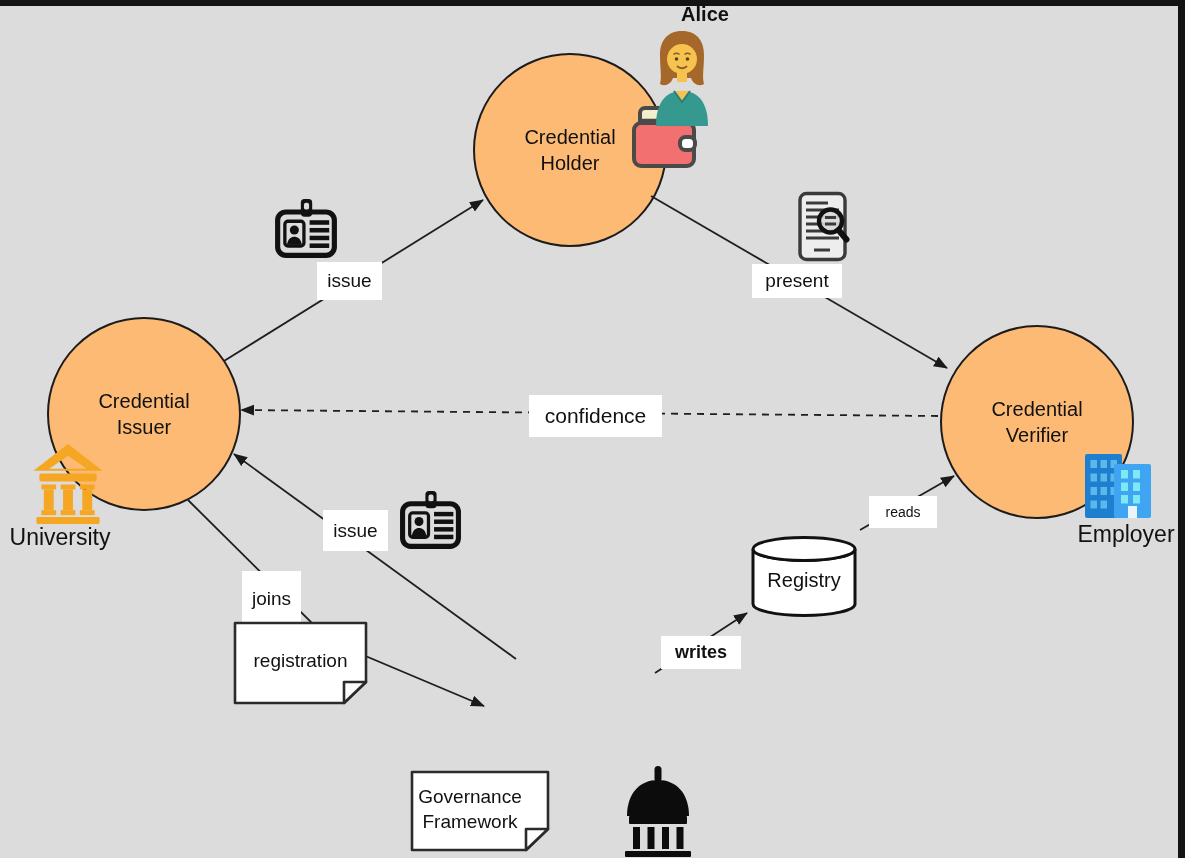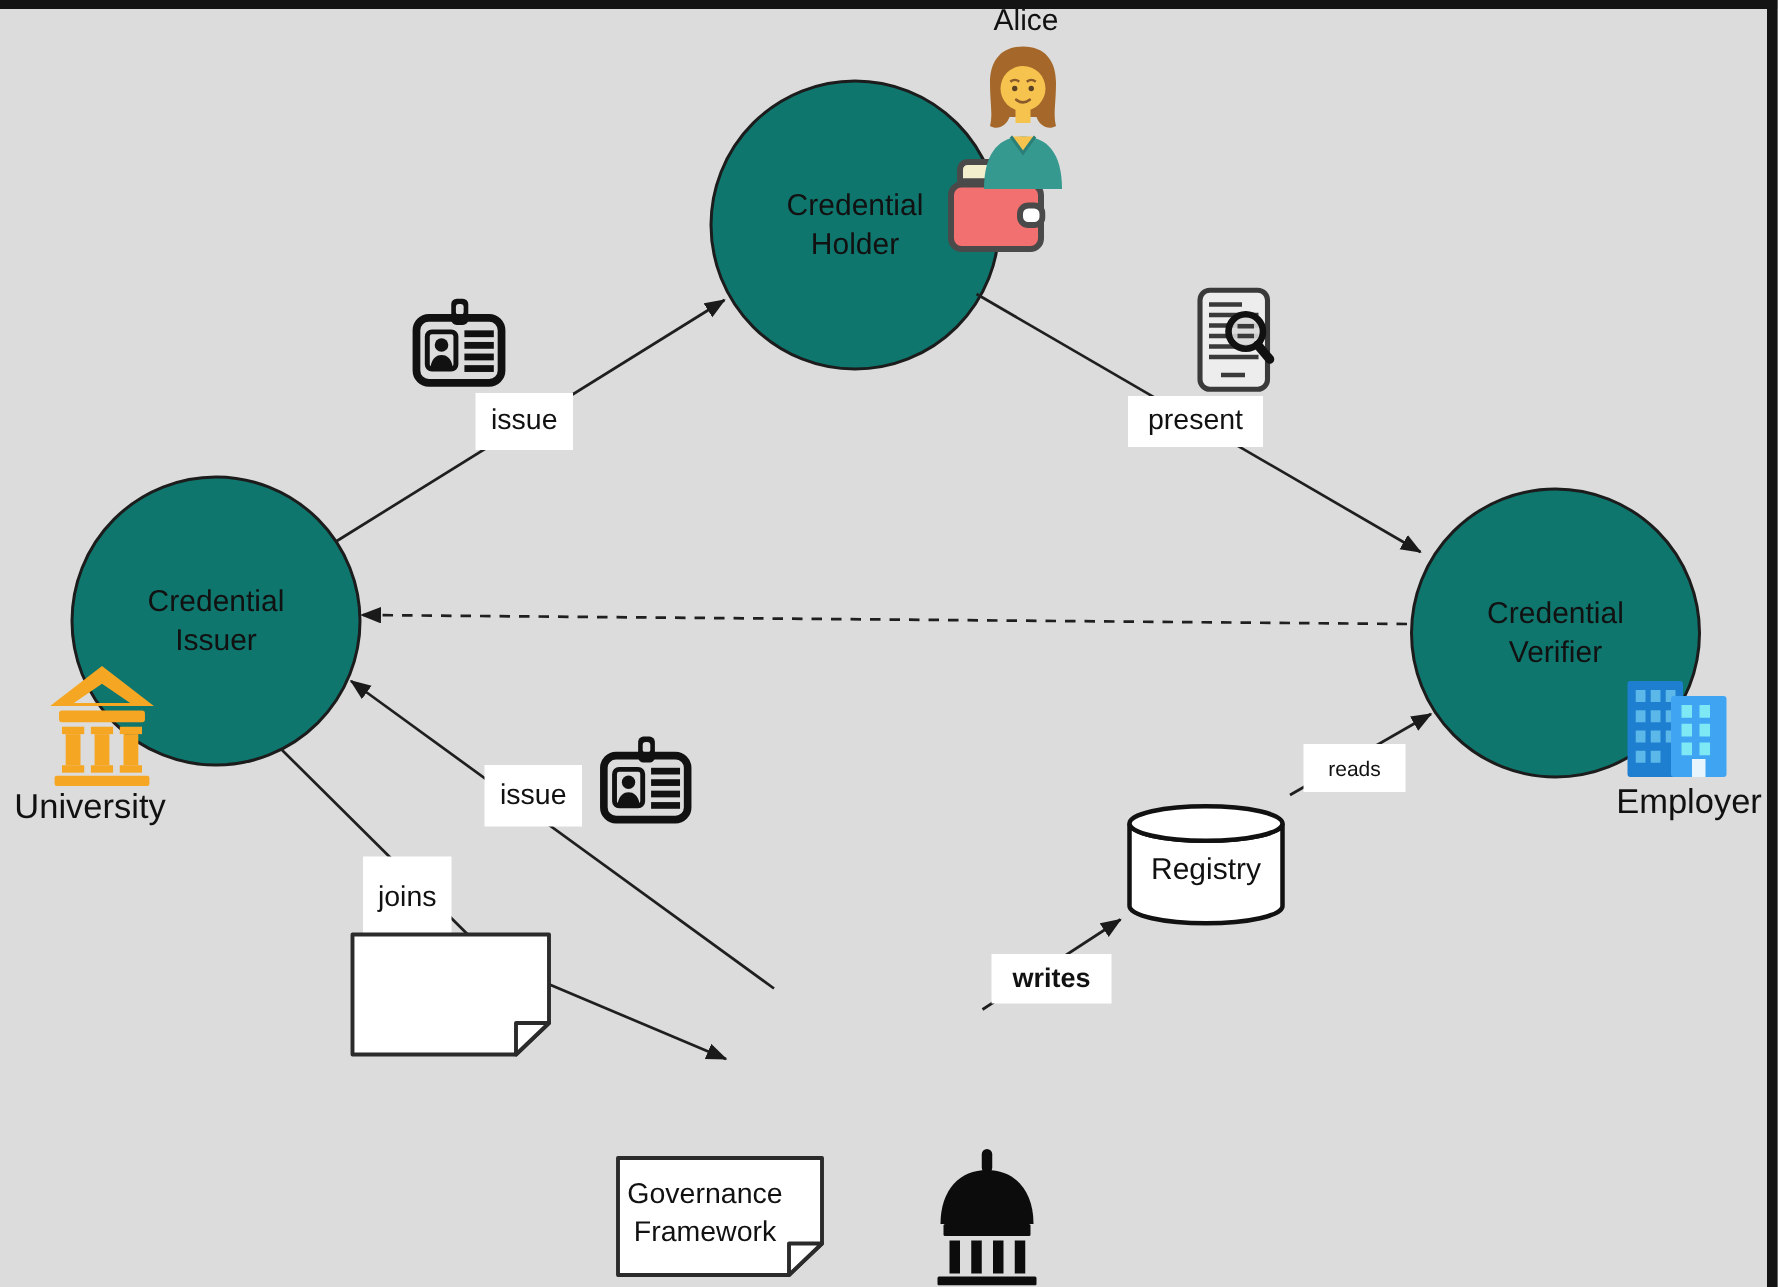--- a/index.html
+++ b/index.html
@@ -6,21 +6,21 @@
   .canvas{
     position:relative;width:1185px;height:858px;overflow:hidden;
     background:#dcdcdc;color:#111;
     font-family:"Liberation Sans", sans-serif;
   }
   .bezel-top{position:absolute;left:0;top:0;width:1185px;height:6px;background:#141414;z-index:7;}
   .bezel-right{position:absolute;right:0;top:0;width:7px;height:858px;background:#141414;z-index:7;}
 
   .node{
     position:absolute;width:190px;height:190px;border-radius:50%;
-    background:#0f766e;border:2px solid #1c1c1c;
+    background:#fdba74;border:2px solid #1c1c1c;
     display:flex;align-items:center;justify-content:center;
     text-align:center;font-size:20px;line-height:1.3;
     white-space:pre-line;z-index:1;
   }
   .edges{position:absolute;left:0;top:0;z-index:2;pointer-events:none;}
 
   .edge-label{
     position:absolute;background:#ffffff;z-index:3;
     display:flex;align-items:center;justify-content:center;
     font-size:19px;
@@ -59,39 +59,41 @@
     <line x1="651" y1="196" x2="947" y2="368" stroke="#1f1f1f" stroke-width="1.8" marker-end="url(#arrow)"></line>
     <line x1="938" y1="416" x2="241" y2="410" stroke="#1f1f1f" stroke-width="1.8" stroke-dasharray="7 6" marker-end="url(#arrow)"></line>
     <line x1="516" y1="659" x2="234" y2="454" stroke="#1f1f1f" stroke-width="1.8" marker-end="url(#arrow)"></line>
     <path d="M188,500 L330,641 L484,706" fill="none" stroke="#1f1f1f" stroke-width="1.8" marker-end="url(#arrow)"></path>
     <line x1="655" y1="673" x2="747" y2="613" stroke="#1f1f1f" stroke-width="1.8" marker-end="url(#arrow)"></line>
     <line x1="860" y1="530" x2="954" y2="476" stroke="#1f1f1f" stroke-width="1.8" marker-end="url(#arrow)"></line>
   </svg>
 
   <div class="edge-label" style="left:317px;top:262px;width:65px;height:38px;">issue</div>
   <div class="edge-label" style="left:752px;top:264px;width:90px;height:34px;">present</div>
+  <div class="edge-label" style="left:529px;top:395px;width:133px;height:42px;font-size:21px;">confidence</div>
   <div class="edge-label" style="left:323px;top:510px;width:65px;height:41px;">issue</div>
   <div class="edge-label" style="left:242px;top:571px;width:59px;height:56px;">joins</div>
   <div class="edge-label" style="left:661px;top:636px;width:80px;height:33px;font-size:18px;font-weight:bold;">writes</div>
   <div class="edge-label" style="left:869px;top:496px;width:68px;height:32px;font-size:14px;">reads</div>
 
   <div class="artifact" style="left:749px;top:534px;">
     <svg width="110" height="85" viewBox="0 0 110 85">
       <path d="M4,15 L4,70 A51,11.5 0 0 0 106,70 L106,15 A51,11.5 0 0 1 4,15 Z" fill="#ffffff" stroke="#111" stroke-width="3"></path>
       <ellipse cx="55" cy="15" rx="51" ry="11.5" fill="#ffffff" stroke="#111" stroke-width="3"></ellipse>
     </svg>
   </div>
   <div class="artifact-label" style="left:749px;top:550px;width:110px;height:60px;font-size:20px;">Registry</div>
 
   <div class="artifact" style="left:233px;top:621px;">
     <svg width="135" height="84" viewBox="0 0 135 84">
       <path d="M2,2 L133,2 L133,61 L111,82 L2,82 Z" fill="#ffffff" stroke="#2b2b2b" stroke-width="2.6" stroke-linejoin="round"></path>
       <path d="M133,61 L111,61 L111,82 Z" fill="#ffffff" stroke="#2b2b2b" stroke-width="2.6" stroke-linejoin="round"></path>
     </svg>
   </div>
+  <div class="artifact-label" style="left:233px;top:621px;width:135px;height:80px;">registration</div>
 
   <div class="artifact" style="left:410px;top:770px;">
     <svg width="140" height="82" viewBox="0 0 140 82">
       <path d="M2,2 L138,2 L138,59 L116,80 L2,80 Z" fill="#ffffff" stroke="#2b2b2b" stroke-width="2.6" stroke-linejoin="round"></path>
       <path d="M138,59 L116,59 L116,80 Z" fill="#ffffff" stroke="#2b2b2b" stroke-width="2.6" stroke-linejoin="round"></path>
     </svg>
   </div>
   <div class="artifact-label" style="left:410px;top:770px;width:120px;height:78px;">Governance
 Framework</div>
 
@@ -216,17 +218,17 @@
       <path d="M7,51 C7,28 20,15 38,15 C56,15 69,28 69,51 Z" fill="#0c0c0c"></path>
       <rect x="9" y="51" width="58" height="8" rx="1" fill="#0c0c0c"></rect>
       <rect x="13" y="62" width="7" height="22" fill="#0c0c0c"></rect>
       <rect x="27.5" y="62" width="7" height="22" fill="#0c0c0c"></rect>
       <rect x="42" y="62" width="7" height="22" fill="#0c0c0c"></rect>
       <rect x="56.5" y="62" width="7" height="22" fill="#0c0c0c"></rect>
       <rect x="5" y="86" width="66" height="6" rx="1" fill="#0c0c0c"></rect>
     </svg>
   </div>
 
-  <div class="actor-name name-small" style="left:652px;top:3px;width:64px;">Alice</div>
+  <div class="actor-name name-small" style="left:673px;top:3px;width:64px;font-weight:bold;">Alice</div>
   <div class="actor-name" style="left:3px;top:524px;width:114px;">University</div>
   <div class="actor-name" style="left:1070px;top:521px;width:112px;">Employer</div>
 
 </div>
 
 </body></html>

